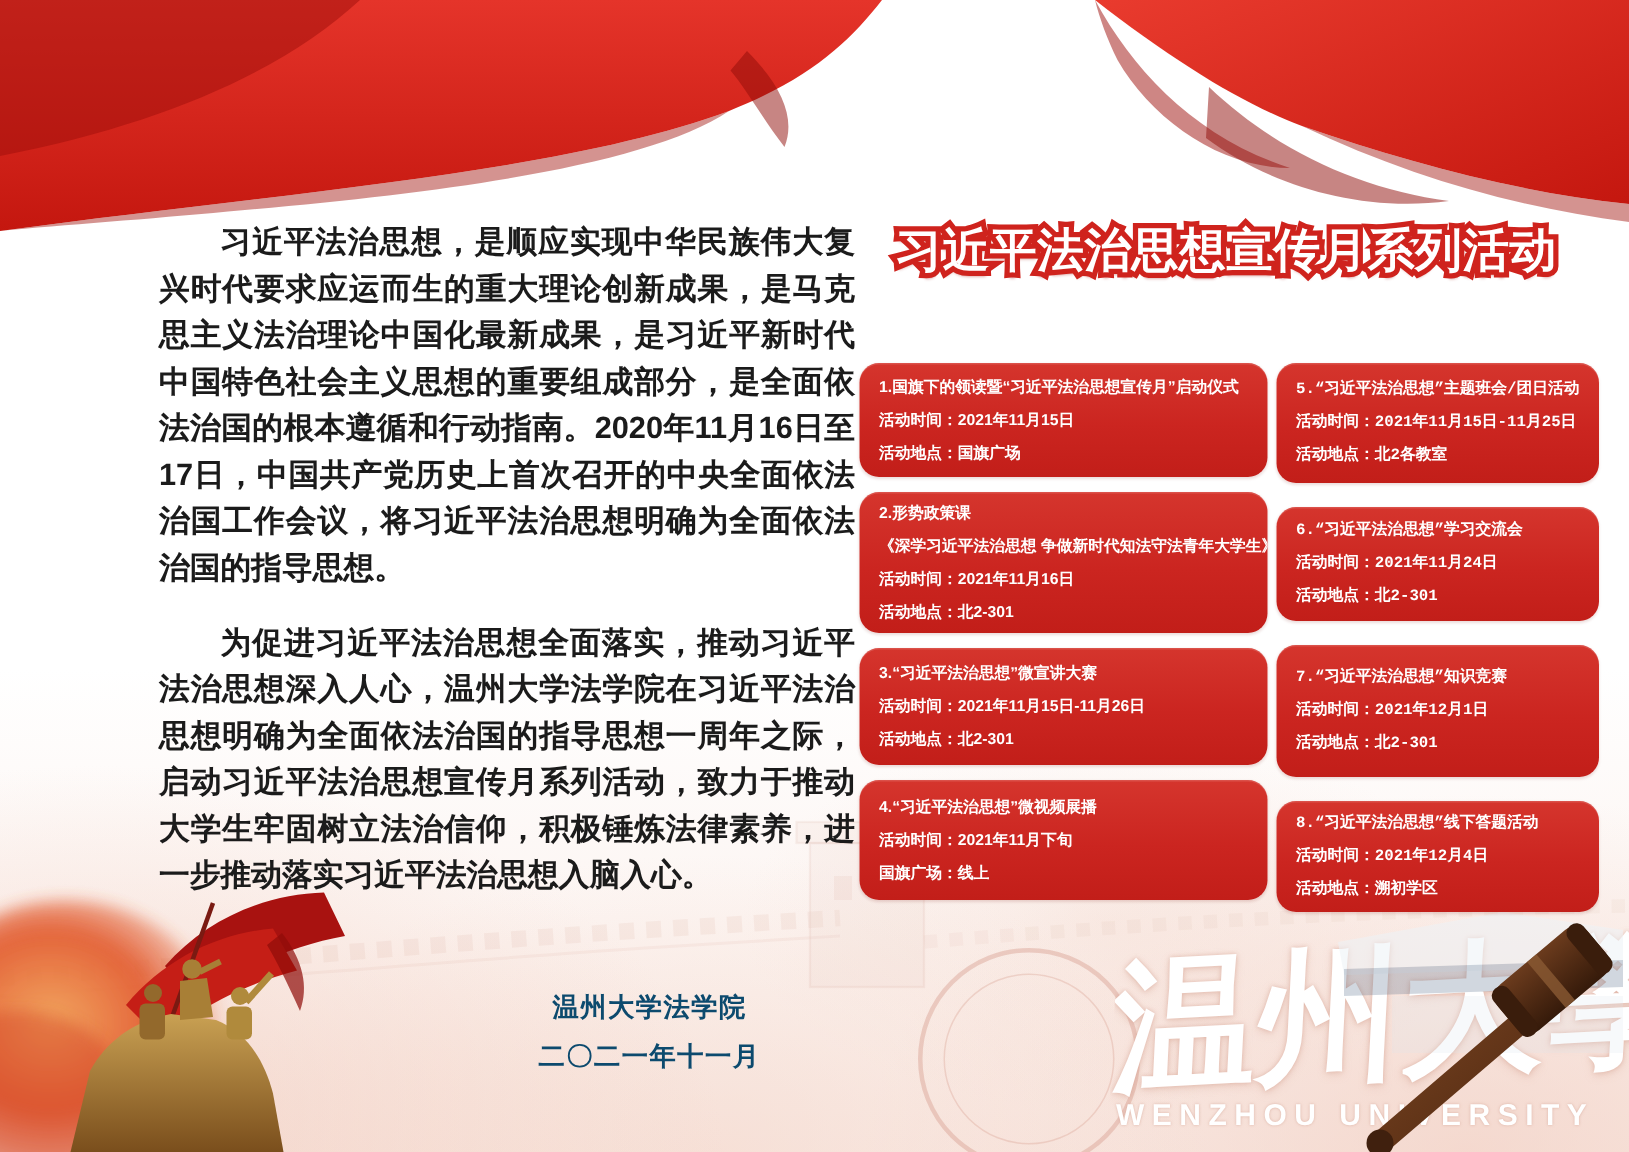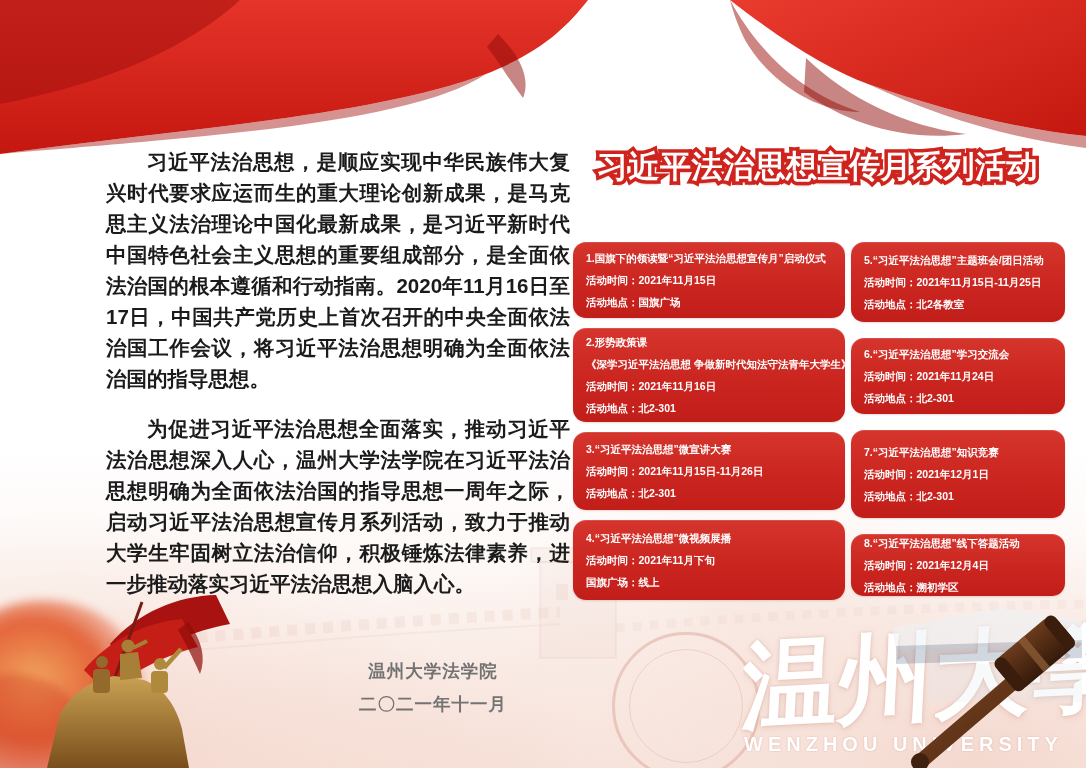--- a/index.html
+++ b/index.html
@@ -38,35 +38,35 @@
   .banner-inner { position:relative; font-size:31px; font-weight:700; letter-spacing:.5px; white-space:nowrap; }
   .banner-stroke {
     position:absolute; left:0; top:0; color:#cf231d;
     -webkit-text-stroke:7px #cf231d; text-shadow:0 4px 2px rgba(158,18,12,.38);
   }
   .banner-fill { position:relative; color:#ffffff; }
 
   
   .cards { position:absolute; left:573px; top:242px; width:492px; display:flex; gap:6px; }
   .col-l { width:272px; display:flex; flex-direction:column; gap:10px; }
-  .col-r { width:215px; display:flex; flex-direction:column; gap:16px; }
+  .col-r { width:215px; display:flex; flex-direction:column; gap:16px;font-family:Liberation Mono, monospace; }
   .card {
     background:linear-gradient(180deg,#d5352d 0%,#cb2520 55%,#c21e19 100%);
     border-radius:13px; color:#fff; padding:0 13px; overflow:hidden;
     display:flex; flex-direction:column; justify-content:center; gap:9px;
     box-shadow:inset 0 1px 0 rgba(255,255,255,.14), 0 1px 2px rgba(120,20,15,.15);
   }
   .card .line { font-size:10.5px; font-weight:700; line-height:13px; white-space:nowrap; }
   .hL1{height:76px} .hL2{height:94px} .hL3{height:78px} .hL4{height:80px}
-  .hR1{height:80px} .hR2{height:76px} .hR3{height:88px} .hR4{height:62px}
+  .hR1{height:80px} .hR2{height:76px} .hR3{height:88px} .hR4{height:74px}
 
   
   .footer {
     position:absolute; left:298px; top:655px; width:270px; text-align:center;
-    font-size:17.5px; line-height:33px; font-weight:700; color:#737373; letter-spacing:1px;
+    font-size:17.5px; line-height:33px; font-weight:700; color:#0c4a6e; letter-spacing:1px;
   }
 
   
   .seal {
     position:absolute; left:612px; top:632px; width:148px; height:148px;
     border:3px solid rgba(214,156,140,.42); border-radius:50%;
   }
   .seal-inner {
     position:absolute; left:14px; top:14px; right:14px; bottom:14px;
     border:1.5px solid rgba(214,156,140,.32); border-radius:50%;

